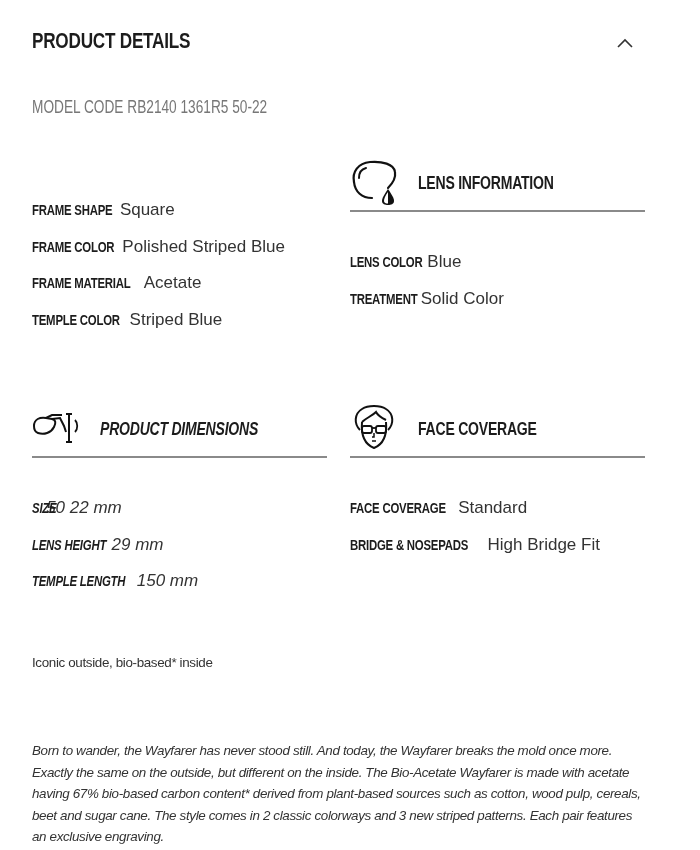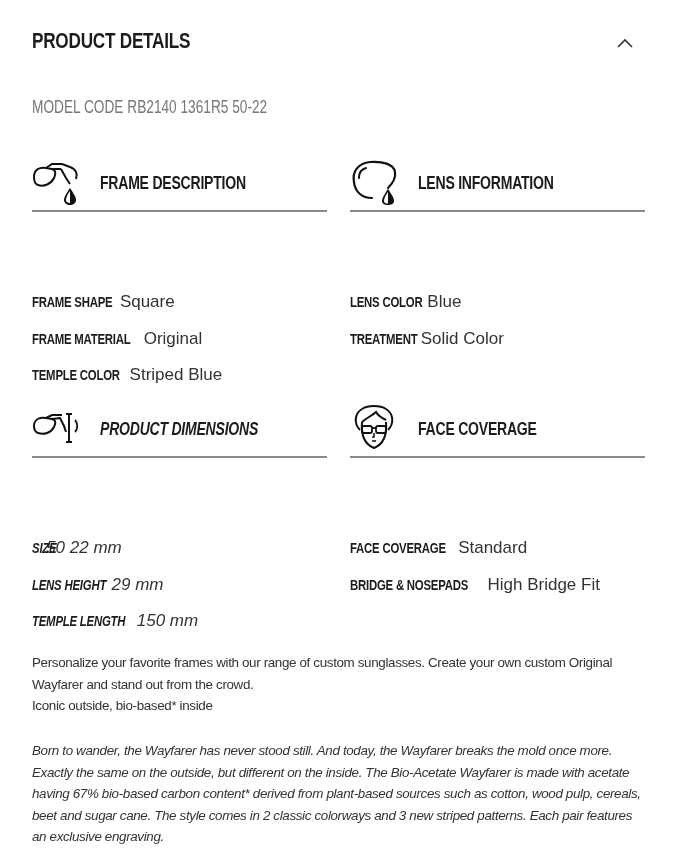--- a/index.html
+++ b/index.html
@@ -12,21 +12,21 @@
   .page-title { position: absolute; left: 0; top: 0; font-size: 22px; color: #1c1c1c; transform: scaleX(0.78); white-space: nowrap; }
   .collapse-btn { position: absolute; right: 8px; top: 4px; width: 22px; height: 22px; cursor: pointer; }
 
   .model-code { position: absolute; left: 32px; top: 97px; font-size: 18px; font-weight: normal; color: #777777; transform: scaleX(0.76); white-space: nowrap; letter-spacing: 0; }
 
   .section { position: absolute; width: 295px; }
   .section-head { position: relative; height: 52px; border-bottom: 2px solid #8a8a8a; }
   .section-icon { position: absolute; left: 0; top: 0; width: 50px; height: 46px; }
   .section-title { position: absolute; left: 68px; top: 13px; font-size: 18px; color: #1c1c1c; transform: scaleX(0.78); white-space: nowrap; }
 
-  .rows { padding-top: 40px; margin-top: 40px; }
+  .rows { padding-top: 40px; }
   .row { height: 36.5px; display: flex; align-items: baseline; white-space: nowrap; }
   .row-label { font-size: 15px; color: #1c1c1c; transform: scaleX(0.76); margin-right: -18px; }
   .row-value { font-size: 17px; color: #333333; font-family: "Liberation Sans", sans-serif; }
 
   .size-guide { display: flex; align-items: center; margin-top: 0px; cursor: pointer; }
   .size-guide-label { font-size: 15px; color: #6f6f6f; font-weight: normal; transform: scaleX(0.72); margin-right: -14px; }
 
   .desc { position: absolute; left: 32px; width: 612px; font-size: 13.4px; line-height: 21.5px; color: #333333; letter-spacing: -0.35px; }
 </style>
 </head>
@@ -37,39 +37,32 @@
   <span class="collapse-btn">
     <svg width="22" height="22" viewBox="0 0 22 22">
       <polyline points="4,15 11,8 18,15" fill="none" stroke="#333" stroke-width="1.6"></polyline>
     </svg>
   </span>
 </div>
 
 <span class="cond model-code">MODEL CODE RB2140 1361R5 50-22</span>
 
 <div class="section" style="left:32px; top:160px;">
-  <div class="section-head">
-    <svg class="section-icon" viewBox="0 0 50 46">
-      <path d="M2,17 C2,9 8,7 14,8 L20,9 C24,10 24,14 22,18 C19,24 12,27 6,25 C3,24 2,21 2,17 Z" fill="none" stroke="#111" stroke-width="2"></path>
-      <path d="M20,9 L29,9" fill="none" stroke="#111" stroke-width="2"></path>
-      <path d="M14,8 L20,4 L30,4 L38,7 C44,9 46,14 44,19" fill="none" stroke="#111" stroke-width="2"></path>
-      <path d="M29,9 L34,18 L38,24" fill="none" stroke="#111" stroke-width="2"></path>
-      <path d="M38,28 C34,34 32,37 32,40 C32,43 35,45 38,45 C41,45 44,43 44,40 C44,37 42,34 38,28 Z" fill="#111"></path>
-      <path d="M38,31 C35,35 34,38 34,40 C34,42 36,43 38,43 Z" fill="#fff"></path>
-    </svg>
-    <span class="cond section-title">FRAME DESCRIPTION</span>
-  </div>
   <div class="rows">
     <div class="row">
       <span class="cond row-label">FRAME SHAPE</span>
       <span class="row-value">Square</span>
     </div>
     <div class="row">
+      <span class="cond row-label">FRAME COLOR</span>
+      <span class="row-value">Polished Striped Blue</span>
+    </div>
+    <div class="row">
       <span class="cond row-label">FRAME MATERIAL</span>
-      <span class="row-value">Original</span>
+      <span class="row-value">Acetate</span>
     </div>
     <div class="row">
       <span class="cond row-label">TEMPLE COLOR</span>
       <span class="row-value">Striped Blue</span>
     </div>
   </div>
 </div>
 
 <div class="section" style="left:350px; top:160px;">
   <div class="section-head">
@@ -141,19 +134,18 @@
       <span class="row-value">Standard</span>
     </div>
     <div class="row">
       <span class="cond row-label">BRIDGE &amp; NOSEPADS</span>
       <span class="row-value">High Bridge Fit</span>
     </div>
   </div>
 </div>
 
 <div class="desc" style="top:652px;">
-  <p>Personalize your favorite frames with our range of custom sunglasses. Create your own custom Original Wayfarer and stand out from the crowd.</p>
   <p>Iconic outside, bio-based* inside</p>
 </div>
 
 <div class="desc" style="top:740px;font-style:italic;">
   <p>Born to wander, the Wayfarer has never stood still. And today, the Wayfarer breaks the mold once more. Exactly the same on the outside, but different on the inside. The Bio-Acetate Wayfarer is made with acetate having 67% bio-based carbon content* derived from plant-based sources such as cotton, wood pulp, cereals, beet and sugar cane. The style comes in 2 classic colorways and 3 new striped patterns. Each pair features an exclusive engraving.</p>
 </div>
 
 </body></html>

